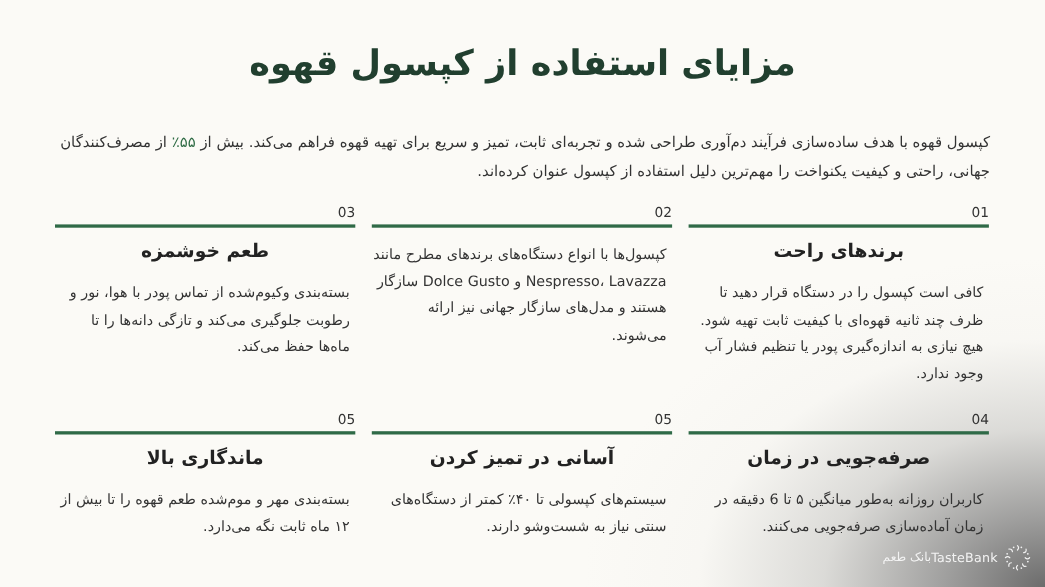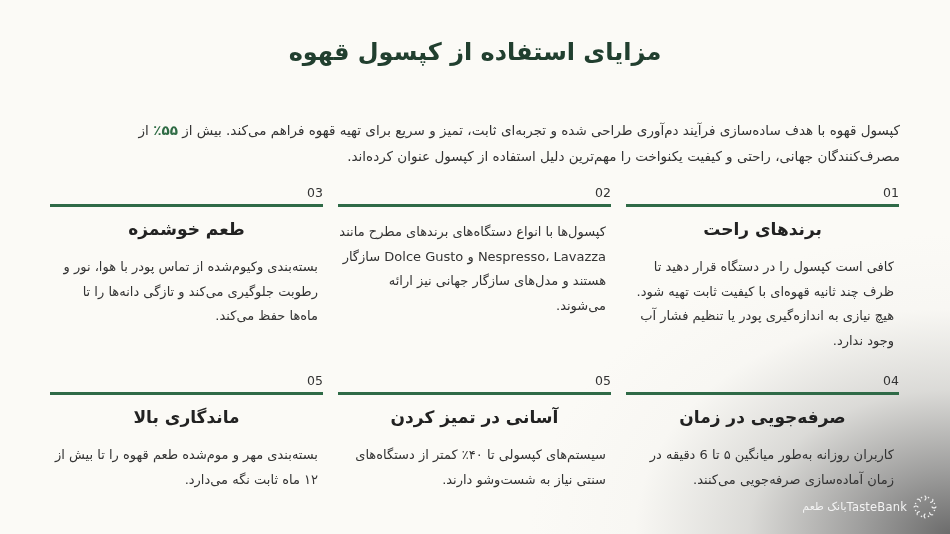--- a/index.html
+++ b/index.html
@@ -21,36 +21,36 @@
       rgba(230,229,226,0.15) 75%,
       rgba(251,250,246,0) 100%);
     pointer-events: none;
     z-index: 0;
   }
   .page-title {
     position: absolute;
     top: 38px; left: 0; width: 950px;
     text-align: center;
     direction: rtl;
-    font-size: 24px;
+    font-size: 32px;
     font-weight: bold;
     color: #213f2f;
     z-index: 1;
   }
   .intro {
     position: absolute;
     top: 117px; left: 52px; width: 848px;
     direction: rtl;
     text-align: right;
     font-size: 13.5px;
     line-height: 26px;
     color: #333;
     z-index: 1;
   }
-  .intro .hl { color: #2e6b44; font-weight: bold; }
+  .intro .hl { color: #2e6b44; font-weight: normal; }
   .grid {
     position: absolute;
     left: 51px; top: 184px;
     width: 848px;
     display: grid;
     grid-template-columns: repeat(3, 273px);
     column-gap: 15px;
     row-gap: 0;
     direction: rtl;
     z-index: 1;

